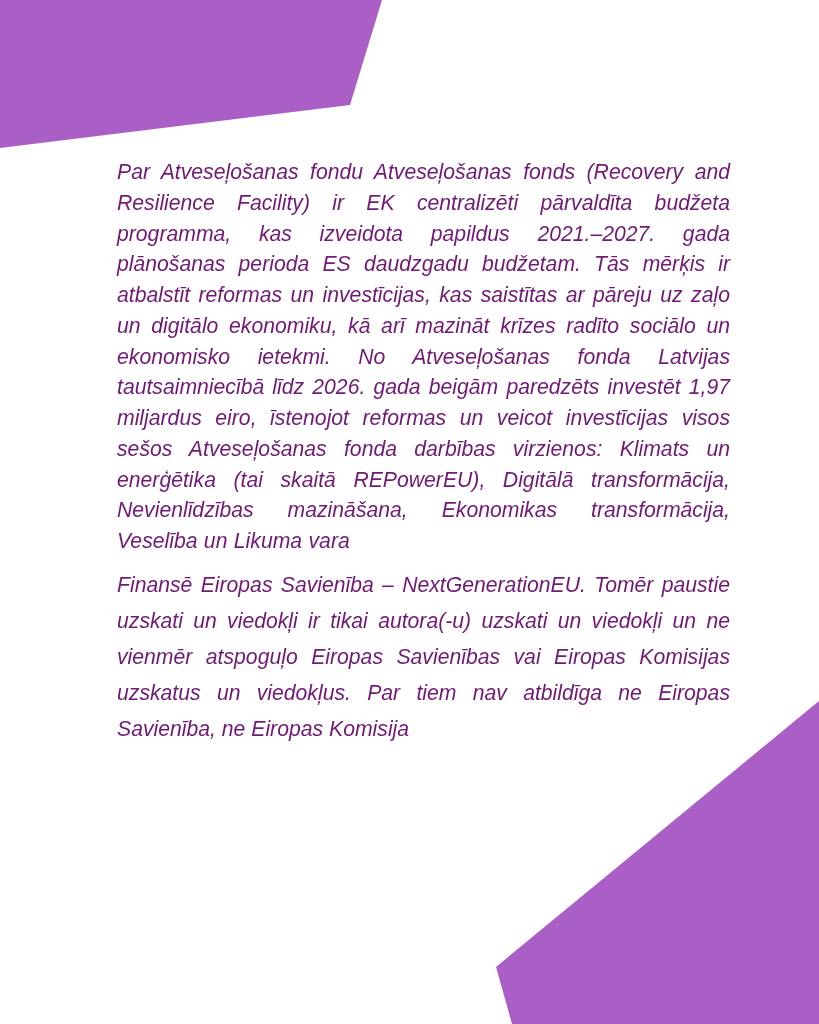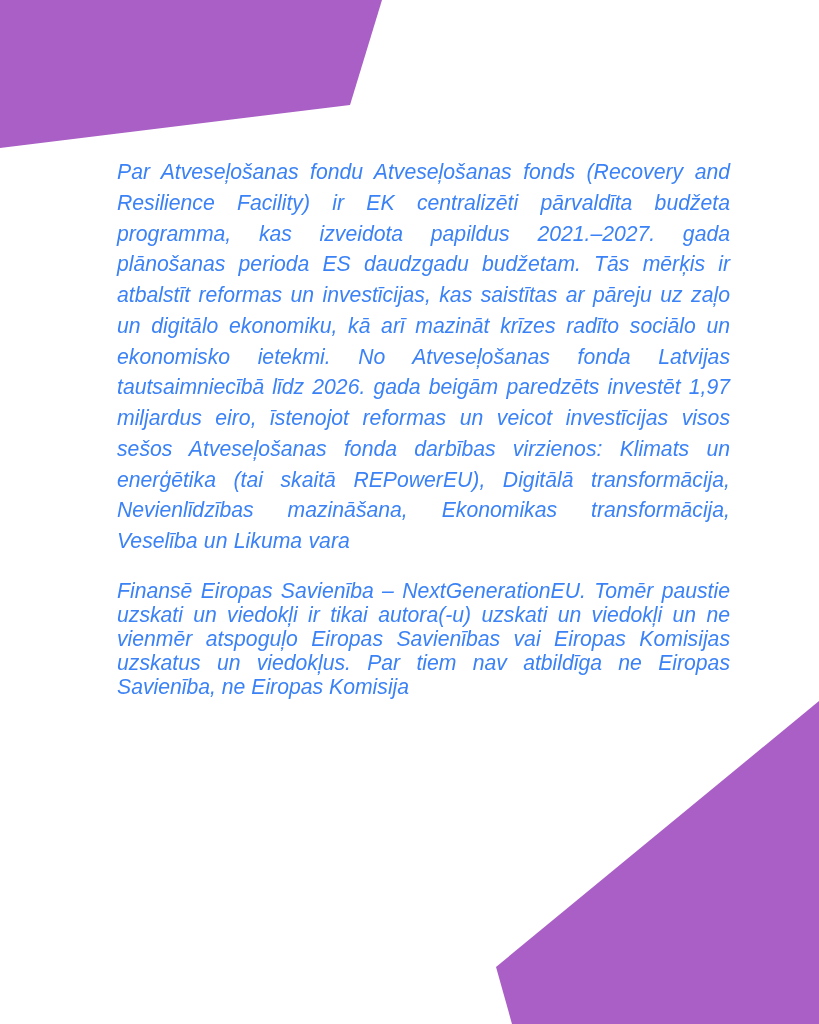--- a/index.html
+++ b/index.html
@@ -23,33 +23,33 @@
     }
     .content {
       position: absolute;
       left: 117px;
       top: 157px;
       width: 613px;
       font-family: "Liberation Sans", sans-serif;
       font-style: italic;
       font-size: 21.2px;
       line-height: 30.75px;
-      color: #3b82f6;
+      color: #701a75;
       text-align: justify;
     }
     .content p {
       margin: 0;
       text-align: justify;
     }
     .content p.p1 {
       word-spacing: 0.5px;
     }
     .content p.p2 {
-      margin-top: 22px;
-      line-height: 24px;
+      margin-top: 10px;
+      line-height: 36px;
     }
   </style>
 </head>
 <body>
 
 <svg class="shape" viewBox="0 0 819 1024" xmlns="http://www.w3.org/2000/svg">
   <polygon id="shape-tl" points="0,0 382,0 350,105 0,148" fill="#A95FC5"></polygon>
 </svg>
 
 <svg class="shape" viewBox="0 0 819 1024" xmlns="http://www.w3.org/2000/svg">

